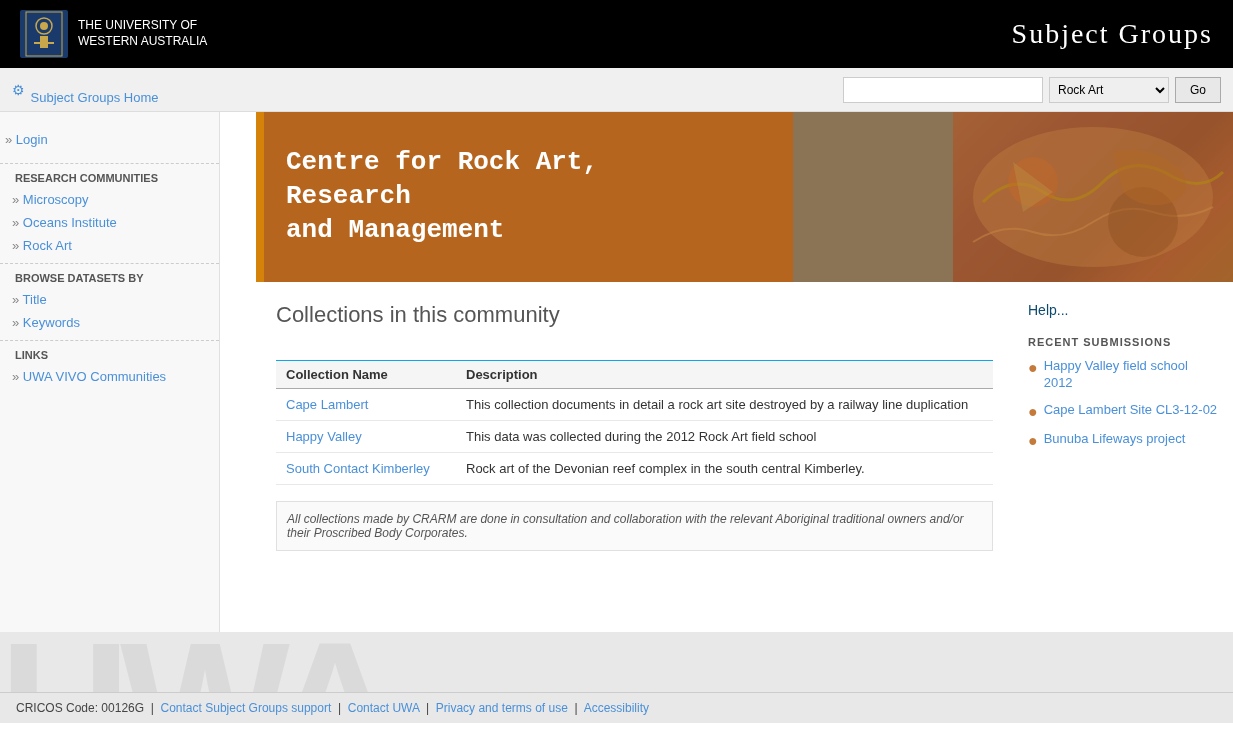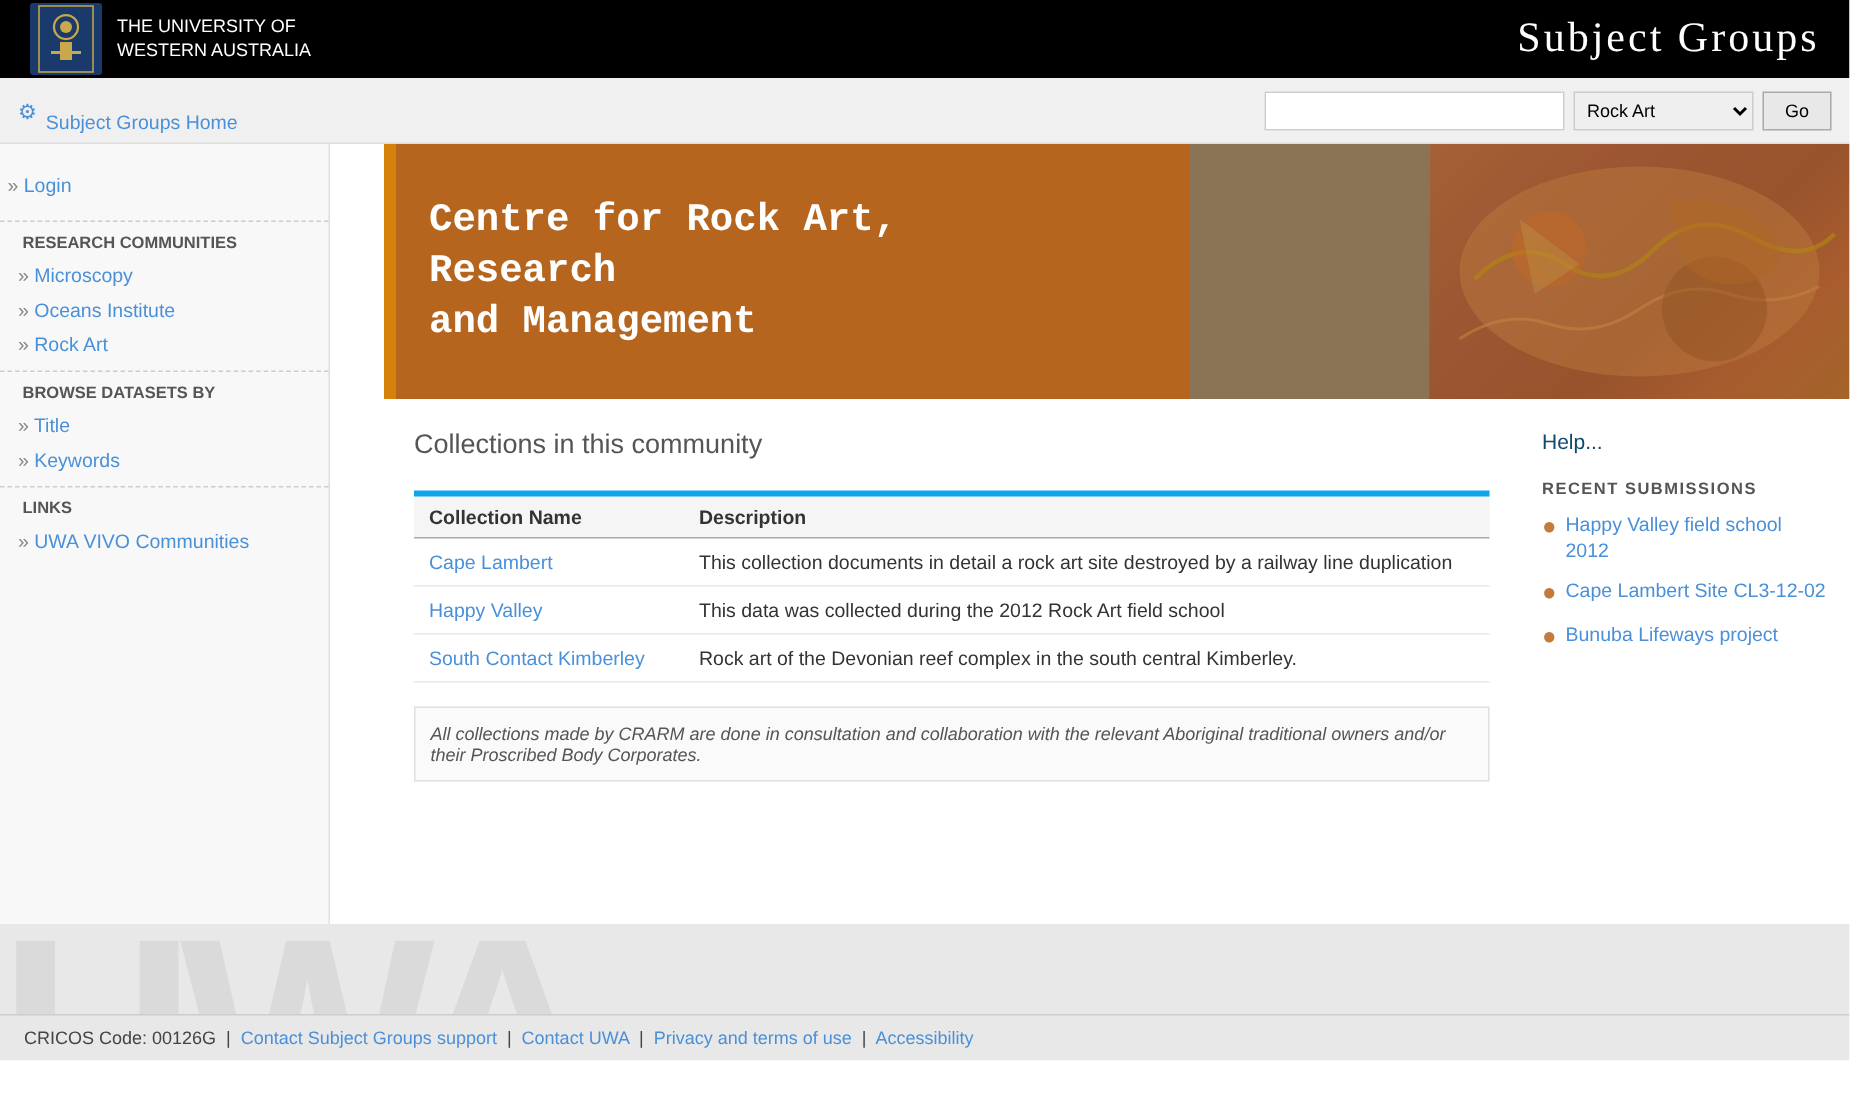--- a/index.html
+++ b/index.html
@@ -1,21 +1,21 @@
 <!DOCTYPE html>
 <html><head>
   <meta charset="utf-8">
   <style>
     * { margin: 0; padding: 0; box-sizing: border-box; }
     body { font-family: Arial, sans-serif; font-size: 13px; background: #fff; color: #333; min-width: 1233px; }
 
     
     #header {
       background: #000;
-      height: 52px;
+      height: 68px;
       display: flex;
       align-items: center;
       justify-content: space-between;
       padding: 0 20px;
     }
     #header-logo {
       display: flex;
       align-items: center;
       gap: 10px;
     }
@@ -187,32 +187,32 @@
       background: linear-gradient(135deg, #c47a3a 0%, #a0522d 30%, #8b4513 60%, #d2691e 80%, #b8860b 100%);
       opacity: 0.85;
     }
 
     
     #collections-section {
       padding: 20px 20px 20px 20px;
       flex: 1;
     }
     #collections-title {
-      font-size: 18px;
+      font-size: 22px;
       color: #555;
-      margin-bottom: 20px;
+      margin-bottom: 32px;
       font-weight: normal;
     }
     #collections-table {
       width: 100%;
       border-collapse: collapse;
       font-size: 13px;
     }
     #collections-table thead tr {
-      border-top: 4px solid #0ea5e9;
+      border-top: 1px solid #0ea5e9;
       border-bottom: 1px solid #aaa;
     }
     #collections-table th {
       text-align: left;
       padding: 6px 10px;
       font-weight: bold;
       font-size: 13px;
       color: #333;
       background: #f5f5f5;
     }

